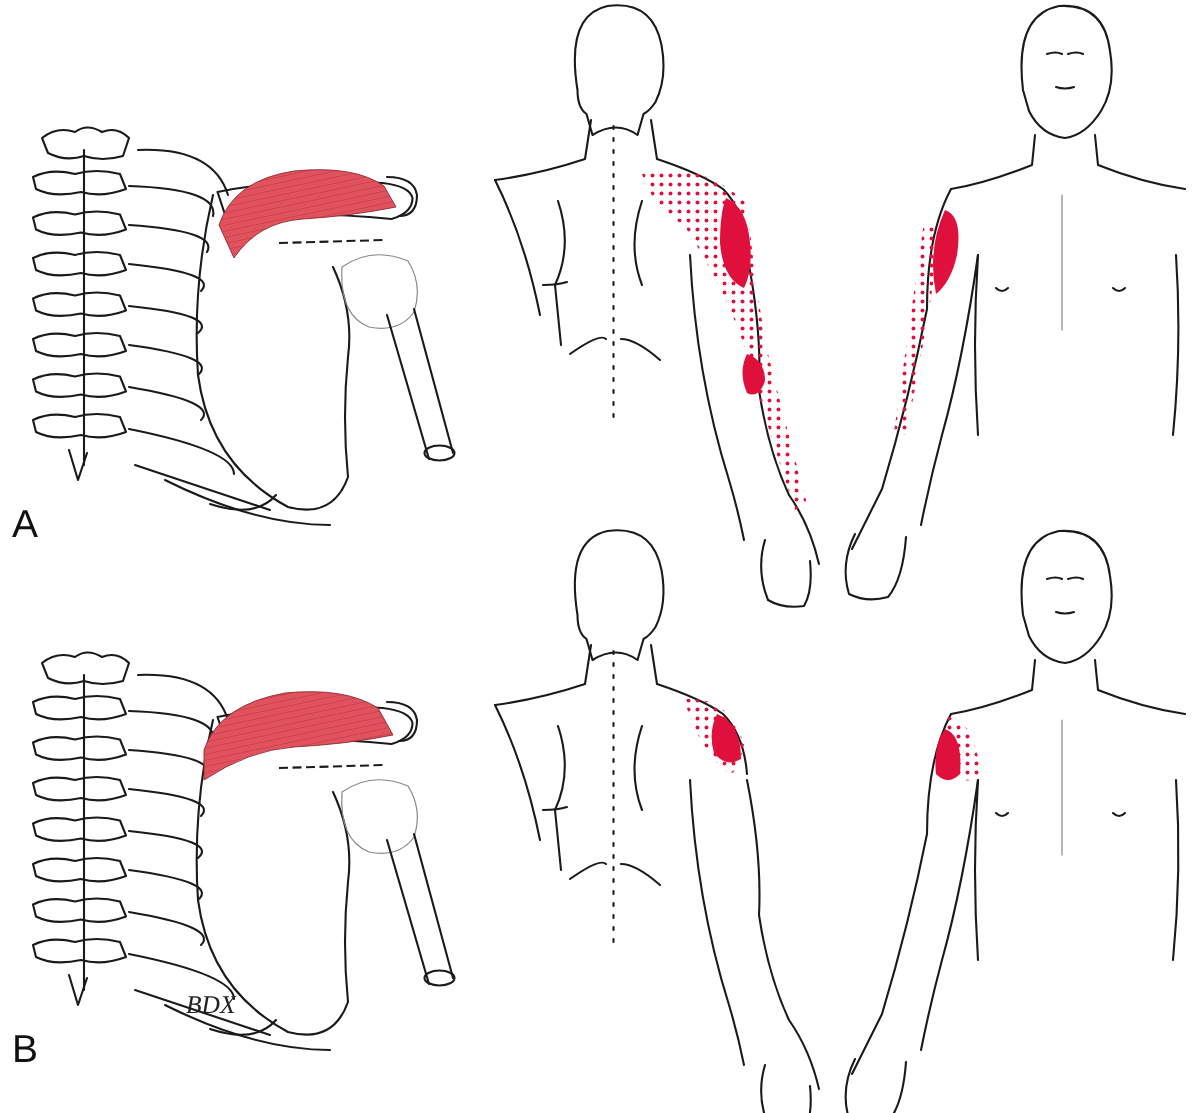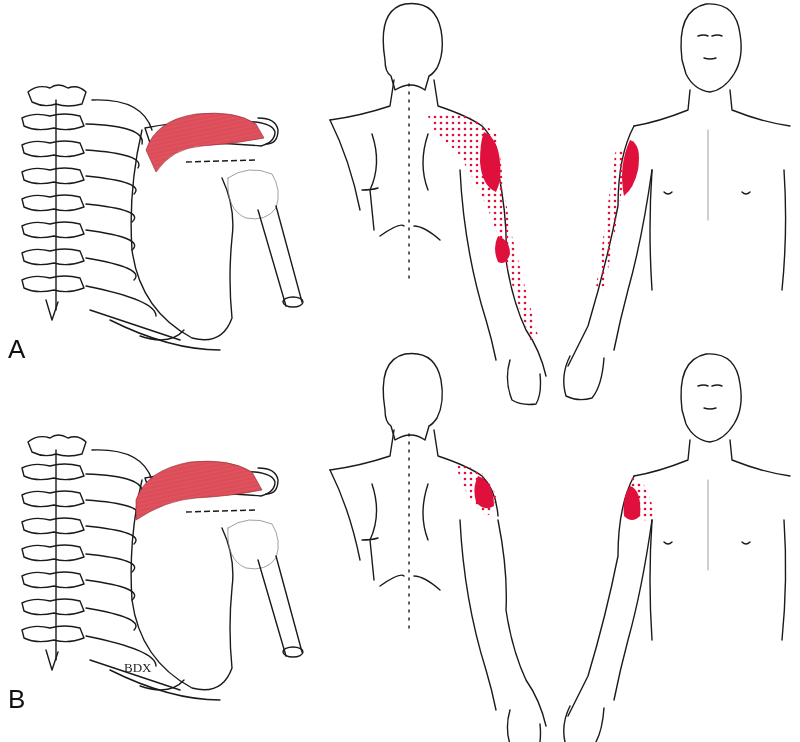--- a/index.html
+++ b/index.html
@@ -1,21 +1,21 @@
 <!DOCTYPE html>
 <html><head>
 <meta charset="utf-8">
 <style>
   html,body{margin:0;padding:0;background:#ffffff;}
   body{width:800px;height:742px;position:relative;overflow:hidden;font-family:"Liberation Sans",sans-serif;}
   .panel-label{position:absolute;font-size:26px;color:#111;font-family:"Liberation Sans",sans-serif;}
   svg{position:absolute;left:0;top:0;}
   .ln{fill:none;stroke:#1a1a1a;stroke-width:1.4;stroke-linecap:round;stroke-linejoin:round;}
   .lt{fill:none;stroke:#888;stroke-width:0.8;}
-  .sig{position:absolute;font-size:13px;color:#222;font-family:"Liberation Serif",serif;}
+  .sig{position:absolute;font-size:17px;font-style:italic;color:#222;font-family:"Liberation Serif",serif;}
 </style>
 </head>
 <body>
 
 <div class="panel-label" style="left:8px;top:334px;">A</div>
 <div class="panel-label" style="left:8px;top:684px;">B</div>
 <div class="sig" style="left:124px;top:660px;">BDX</div>
 
 <svg width="800" height="742" viewBox="0 0 800 742">
   <defs>

